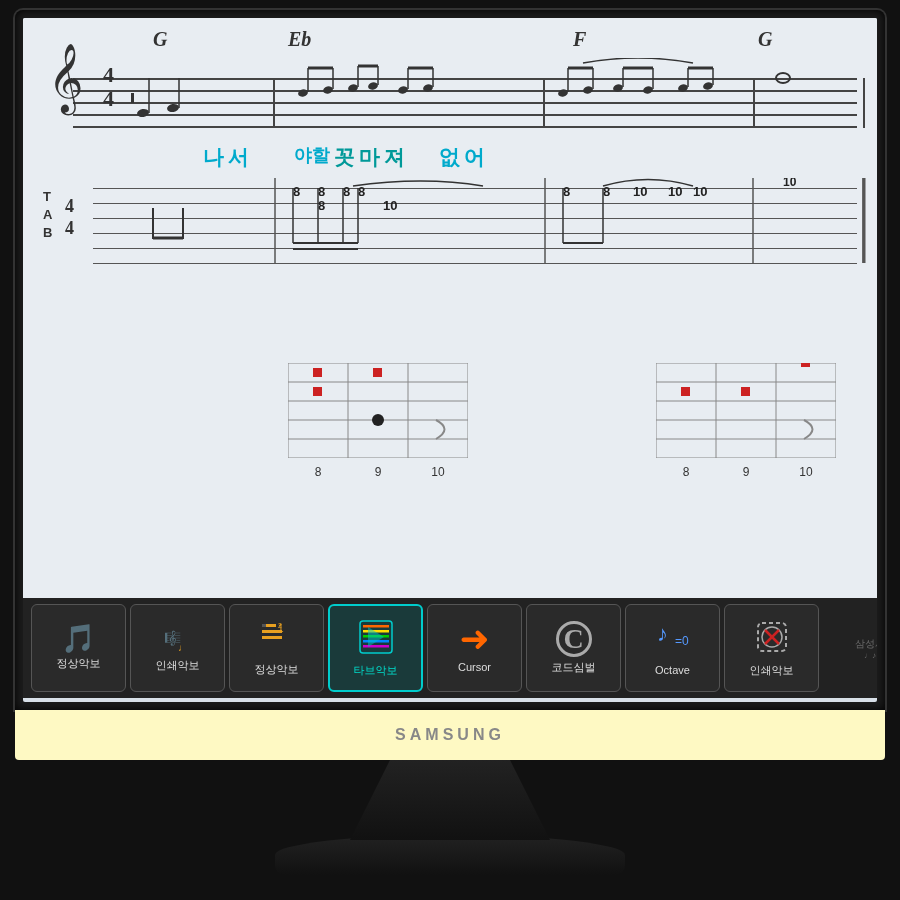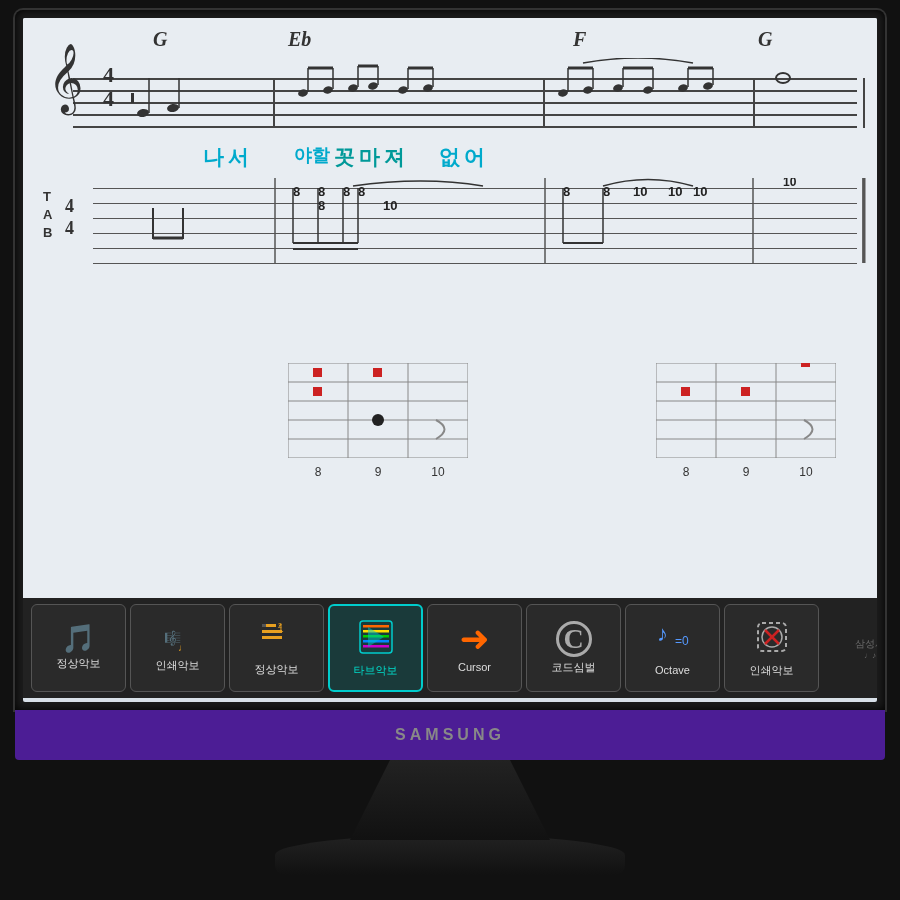--- a/index.html
+++ b/index.html
@@ -106,21 +106,21 @@
       color: #ddd;
       text-align: center;
       font-family: 'Malgun Gothic', Arial, sans-serif;
       line-height: 1.2;
     }
 
     
     .monitor-bottom {
       width: 870px;
       height: 50px;
-      background: #4c1d95;
+      background: #fef9c3;
       display: flex;
       align-items: center;
       justify-content: center;
       border-radius: 0 0 4px 4px;
     }
 
     .samsung-logo {
       color: #888;
       font-size: 16px;
       font-weight: bold;

